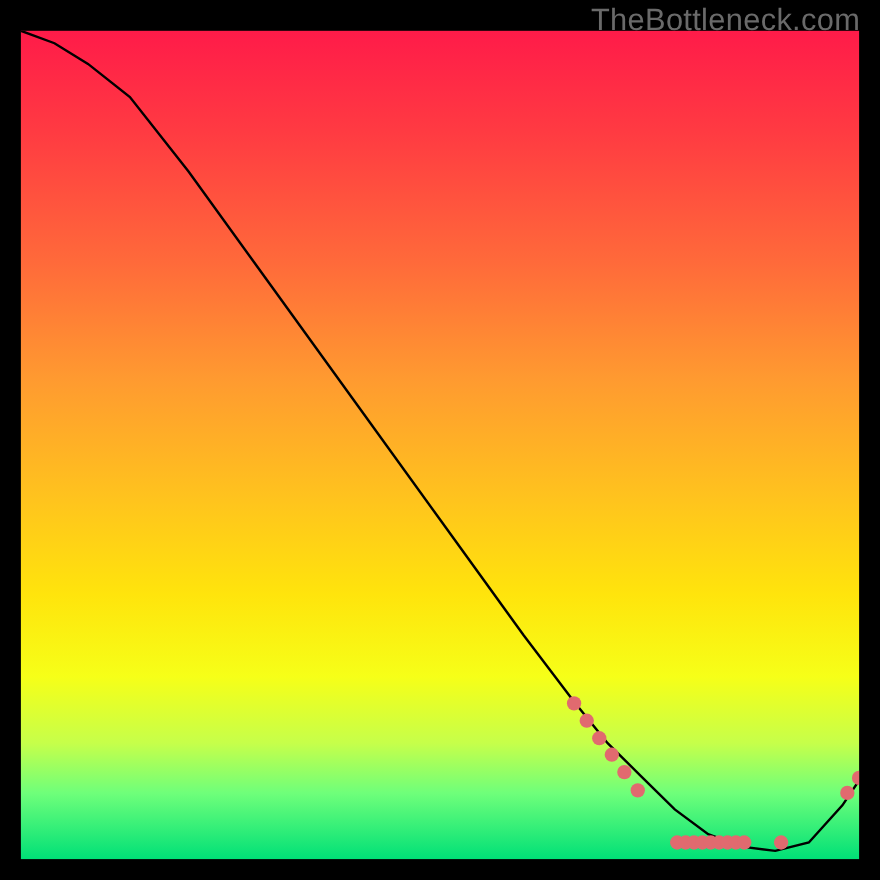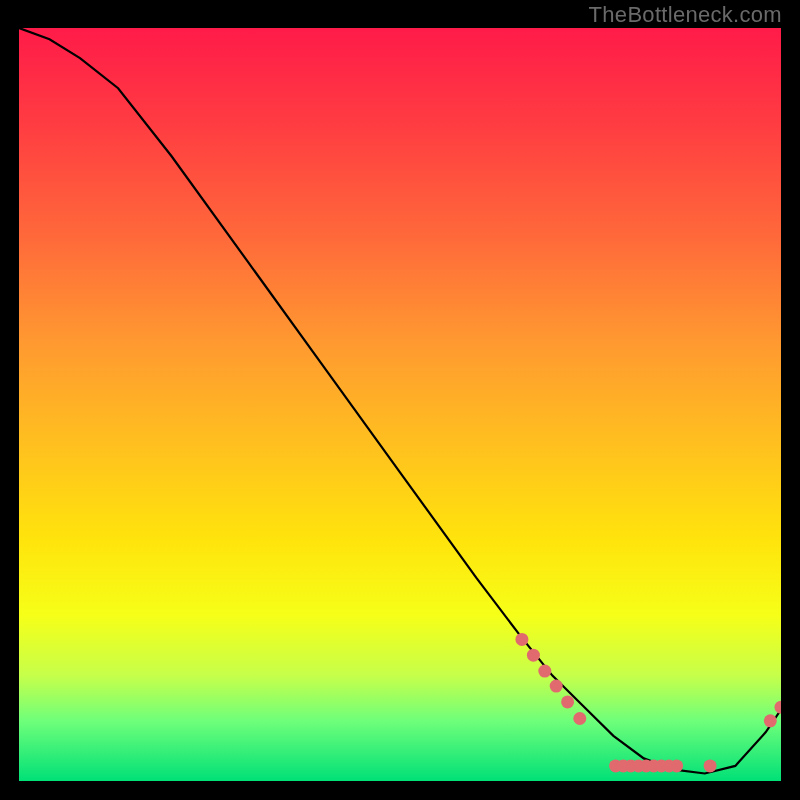--- a/index.html
+++ b/index.html
@@ -14,21 +14,21 @@
     position: relative;
     width: 800px;
     height: 800px;
     background: #000;
   }
   .watermark {
     position: absolute;
     top: 2px;
     right: 18px;
     color: #6a6a6a;
-    font-size: 22px;
+    font-size: 28px;
     font-weight: 400;
     letter-spacing: 0.3px;
     user-select: none;
   }
   .plot {
     position: absolute;
     left: 19px;
     top: 28px;
     width: 762px;
     height: 753px;

